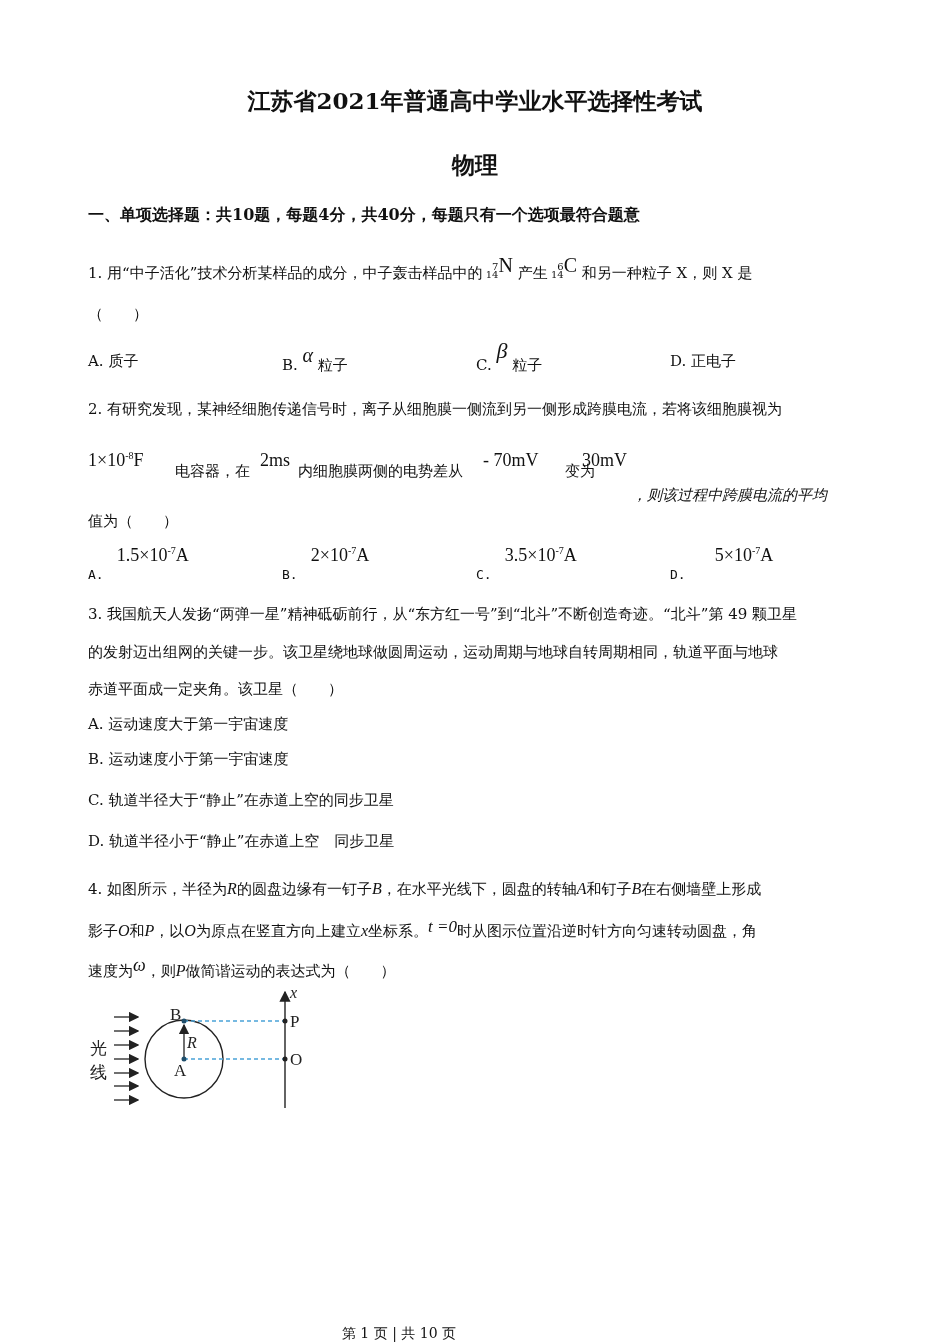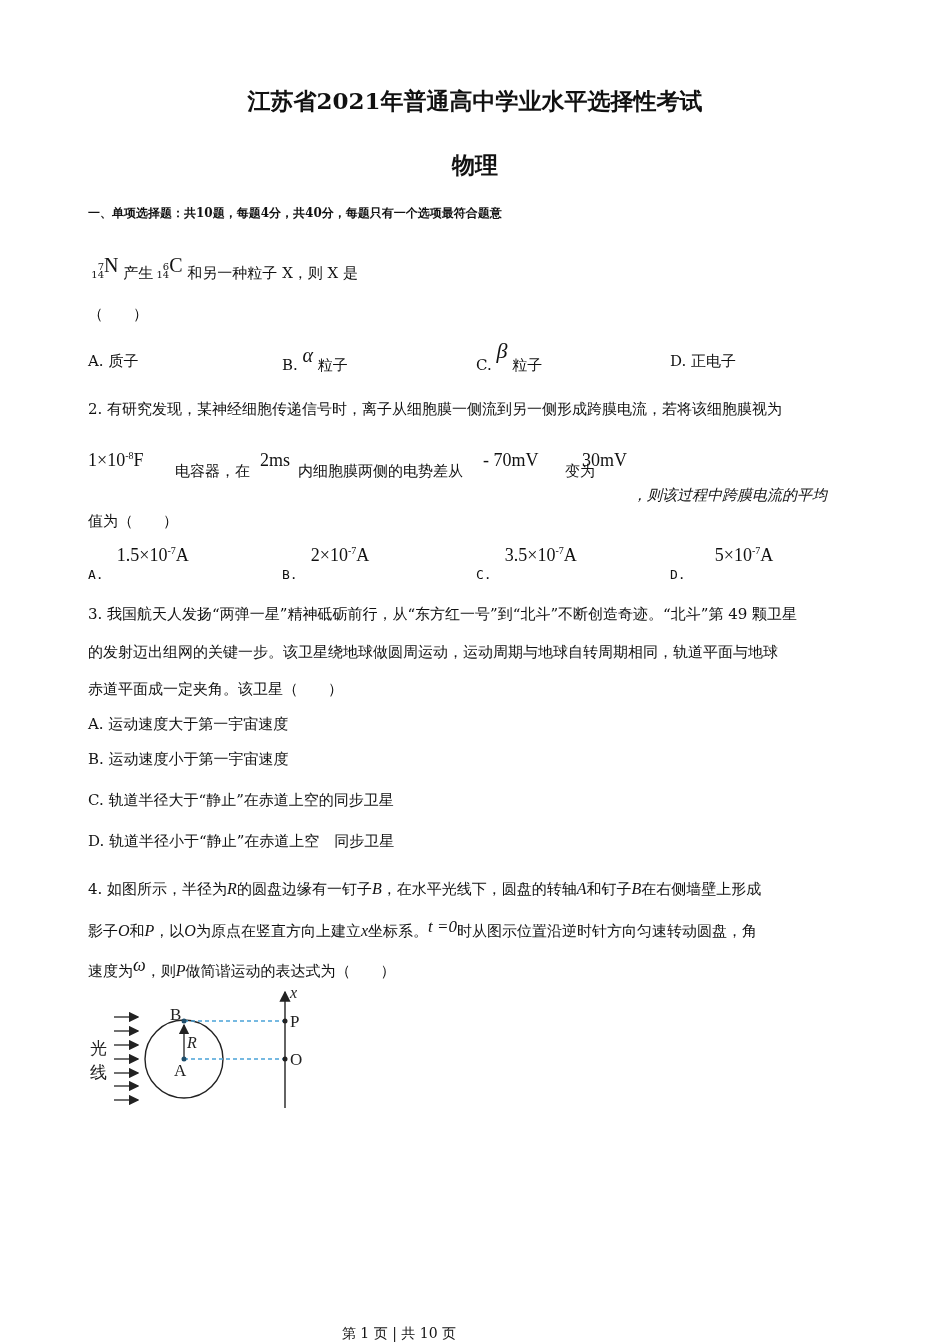--- a/index.html
+++ b/index.html
@@ -1,39 +1,39 @@
 <!DOCTYPE html>
 <html><head>
 <meta charset="utf-8">
 <style>
   html, body { margin: 0; padding: 0; background: #ffffff; }
   body { width: 950px; height: 1344px; position: relative; overflow: hidden; color: #111; font-family: "DejaVu Serif", "Liberation Serif", serif; }
   .abs { position: absolute; white-space: nowrap; }
   .title { left: 0; width: 950px; text-align: center; font-weight: bold; font-size: 23px; }
-  .section { font-weight: bold; font-size: 12px; }
+  .section { font-weight: bold; font-size: 16px; }
   .txt { font-size: 15px; }
   .math { font-family: "Liberation Serif", "DejaVu Serif", serif; font-size: 18px; }
   .sup { font-size: 10px; vertical-align: super; }
   .small-label { font-family: "DejaVu Sans Mono", "Liberation Mono", monospace; font-size: 13px; }
   .iso { display: inline-block; position: relative; width: 16px; height: 30px; vertical-align: -8px; }
   .iso .m { position: absolute; top: 0; right: 0; font-size: 10px; }
   .iso .z { position: absolute; bottom: 0; right: 0; font-size: 10px; }
   .footer { left: 0; width: 798px; text-align: center; font-size: 14px; }
   .ital { font-style: italic; }
 </style>
 </head>
 <body>
 
 <div class="abs title" style="top:86px;">江苏省2021年普通高中学业水平选择性考试</div>
 <div class="abs title" style="top:150px;">物理</div>
 
 <div class="abs section" style="left:88px; top:205px;">一、单项选择题：共10题，每题4分，共40分，每题只有一个选项最符合题意</div>
 
 <div class="abs txt" style="left:88px; top:246px; line-height:38px;">
-  <span class="iso"><span class="m">14</span><span class="z">7</span></span><span class="math" style="font-size:20px; vertical-align:6px;">N</span>
+  <span>1. 用“中子活化”技术分析某样品的成分，中子轰击样品中的</span><span class="iso"><span class="m">14</span><span class="z">7</span></span><span class="math" style="font-size:20px; vertical-align:6px;">N</span>
   <span>产生</span><span class="iso"><span class="m">14</span><span class="z">6</span></span><span class="math" style="font-size:20px; vertical-align:6px;">C</span>
   <span>和另一种粒子 X，则 X 是</span>
 </div>
 <div class="abs txt" style="left:88px; top:305px;">（　　）</div>
 
 <div class="abs txt" style="left:88px; top:352px;">
   <span>A.</span> <span>质子</span>
 </div>
 <div class="abs txt" style="left:282px; top:344px;">
   <span style="vertical-align:-8px;">B.</span>

